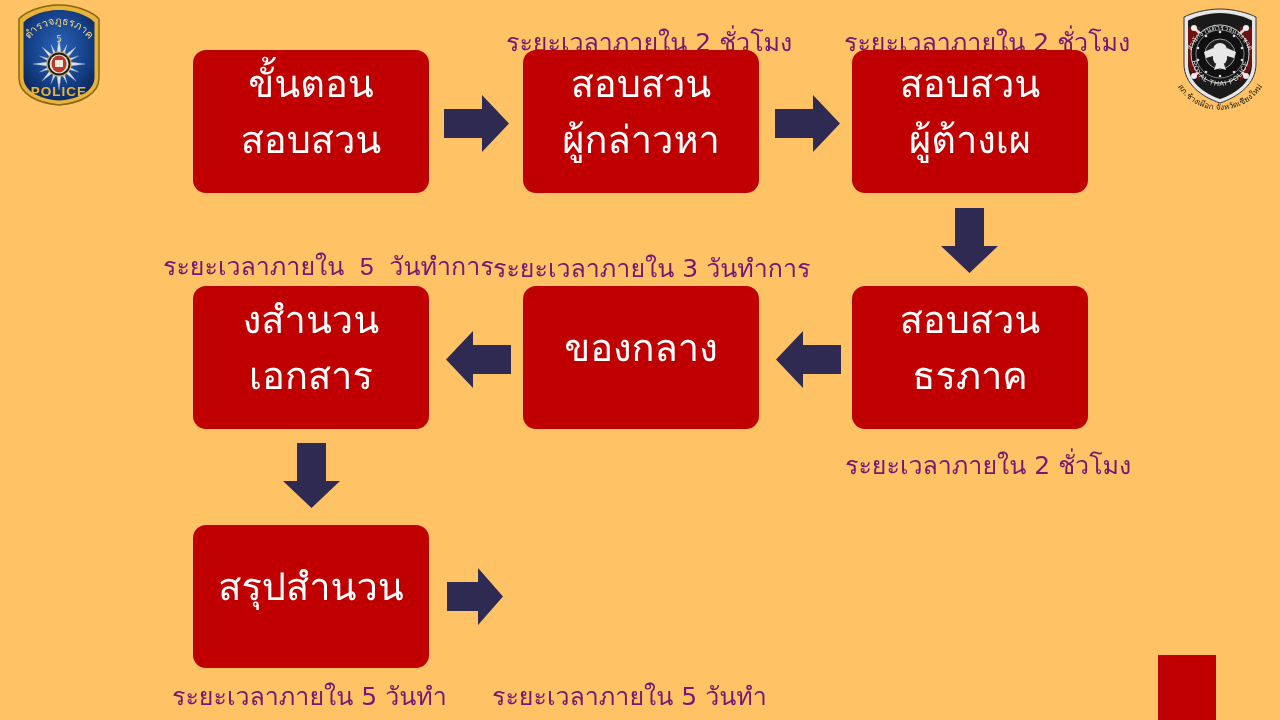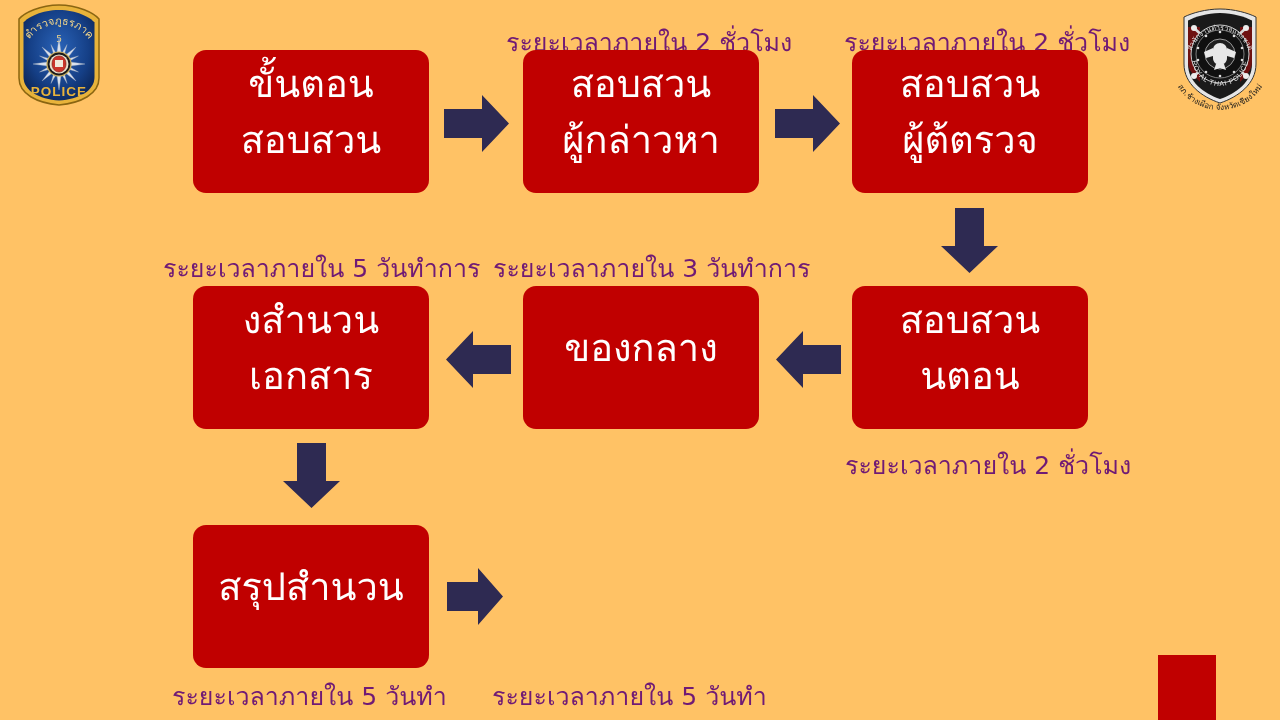--- a/index.html
+++ b/index.html
@@ -200,56 +200,56 @@
     <span class="ln">สอบสวน</span>
   </div>
 
   <div class="proc-box" style="left:523px; top:50px; width:236px; height:143px;">
     <span class="ln">สอบสวน</span>
     <span class="ln">ผู้กล่าวหา</span>
   </div>
 
   <div class="proc-box" style="left:852px; top:50px; width:236px; height:143px;">
     <span class="ln">สอบสวน</span>
-    <span class="ln">ผู้ต้ตรวจ</span>
+    <span class="ln">ผู้ต้างเผ</span>
   </div>
 
   <div class="arrow" style="left:444px; top:95px; width:65px; height:57px;">
     <svg viewBox="0 0 65 57" width="65" height="57">
       <polygon points="0,14 38,14 38,0 65,28.5 38,57 38,43 0,43" fill="#2E2A52"></polygon>
     </svg>
   </div>
 
   <div class="arrow" style="left:775px; top:95px; width:65px; height:57px;">
     <svg viewBox="0 0 65 57" width="65" height="57">
       <polygon points="0,14 38,14 38,0 65,28.5 38,57 38,43 0,43" fill="#2E2A52"></polygon>
     </svg>
   </div>
 
   <div class="arrow" style="left:941px; top:208px; width:57px; height:65px;">
     <svg viewBox="0 0 57 65" width="57" height="65">
       <polygon points="14,0 43,0 43,38 57,38 28.5,65 0,38 14,38" fill="#2E2A52"></polygon>
     </svg>
   </div>
 
-  <div class="caption" style="left:163px; top:256px;">ระยะเวลาภายใน  5  วันทำการ</div>
+  <div class="caption" style="left:163px; top:256px;font-family:Liberation Mono, monospace;">ระยะเวลาภายใน  5  วันทำการ</div>
   <div class="caption" style="left:493px; top:256px;">ระยะเวลาภายใน  3  วันทำการ</div>
 
   <div class="proc-box" style="left:193px; top:286px; width:236px; height:143px;">
     <span class="ln">งสำนวน</span>
     <span class="ln">เอกสาร</span>
   </div>
 
   <div class="proc-box" style="left:523px; top:286px; width:236px; height:143px;">
     <span class="ln">ของกลาง</span>
   </div>
 
   <div class="proc-box" style="left:852px; top:286px; width:236px; height:143px;">
     <span class="ln">สอบสวน</span>
-    <span class="ln">นตอน</span>
+    <span class="ln">ธรภาค</span>
   </div>
 
   <div class="caption" style="left:845px; top:453px;">ระยะเวลาภายใน  2  ชั่วโมง</div>
 
   <div class="arrow" style="left:776px; top:331px; width:65px; height:57px;">
     <svg viewBox="0 0 65 57" width="65" height="57">
       <polygon points="65,14 27,14 27,0 0,28.5 27,57 27,43 65,43" fill="#2E2A52"></polygon>
     </svg>
   </div>
 

